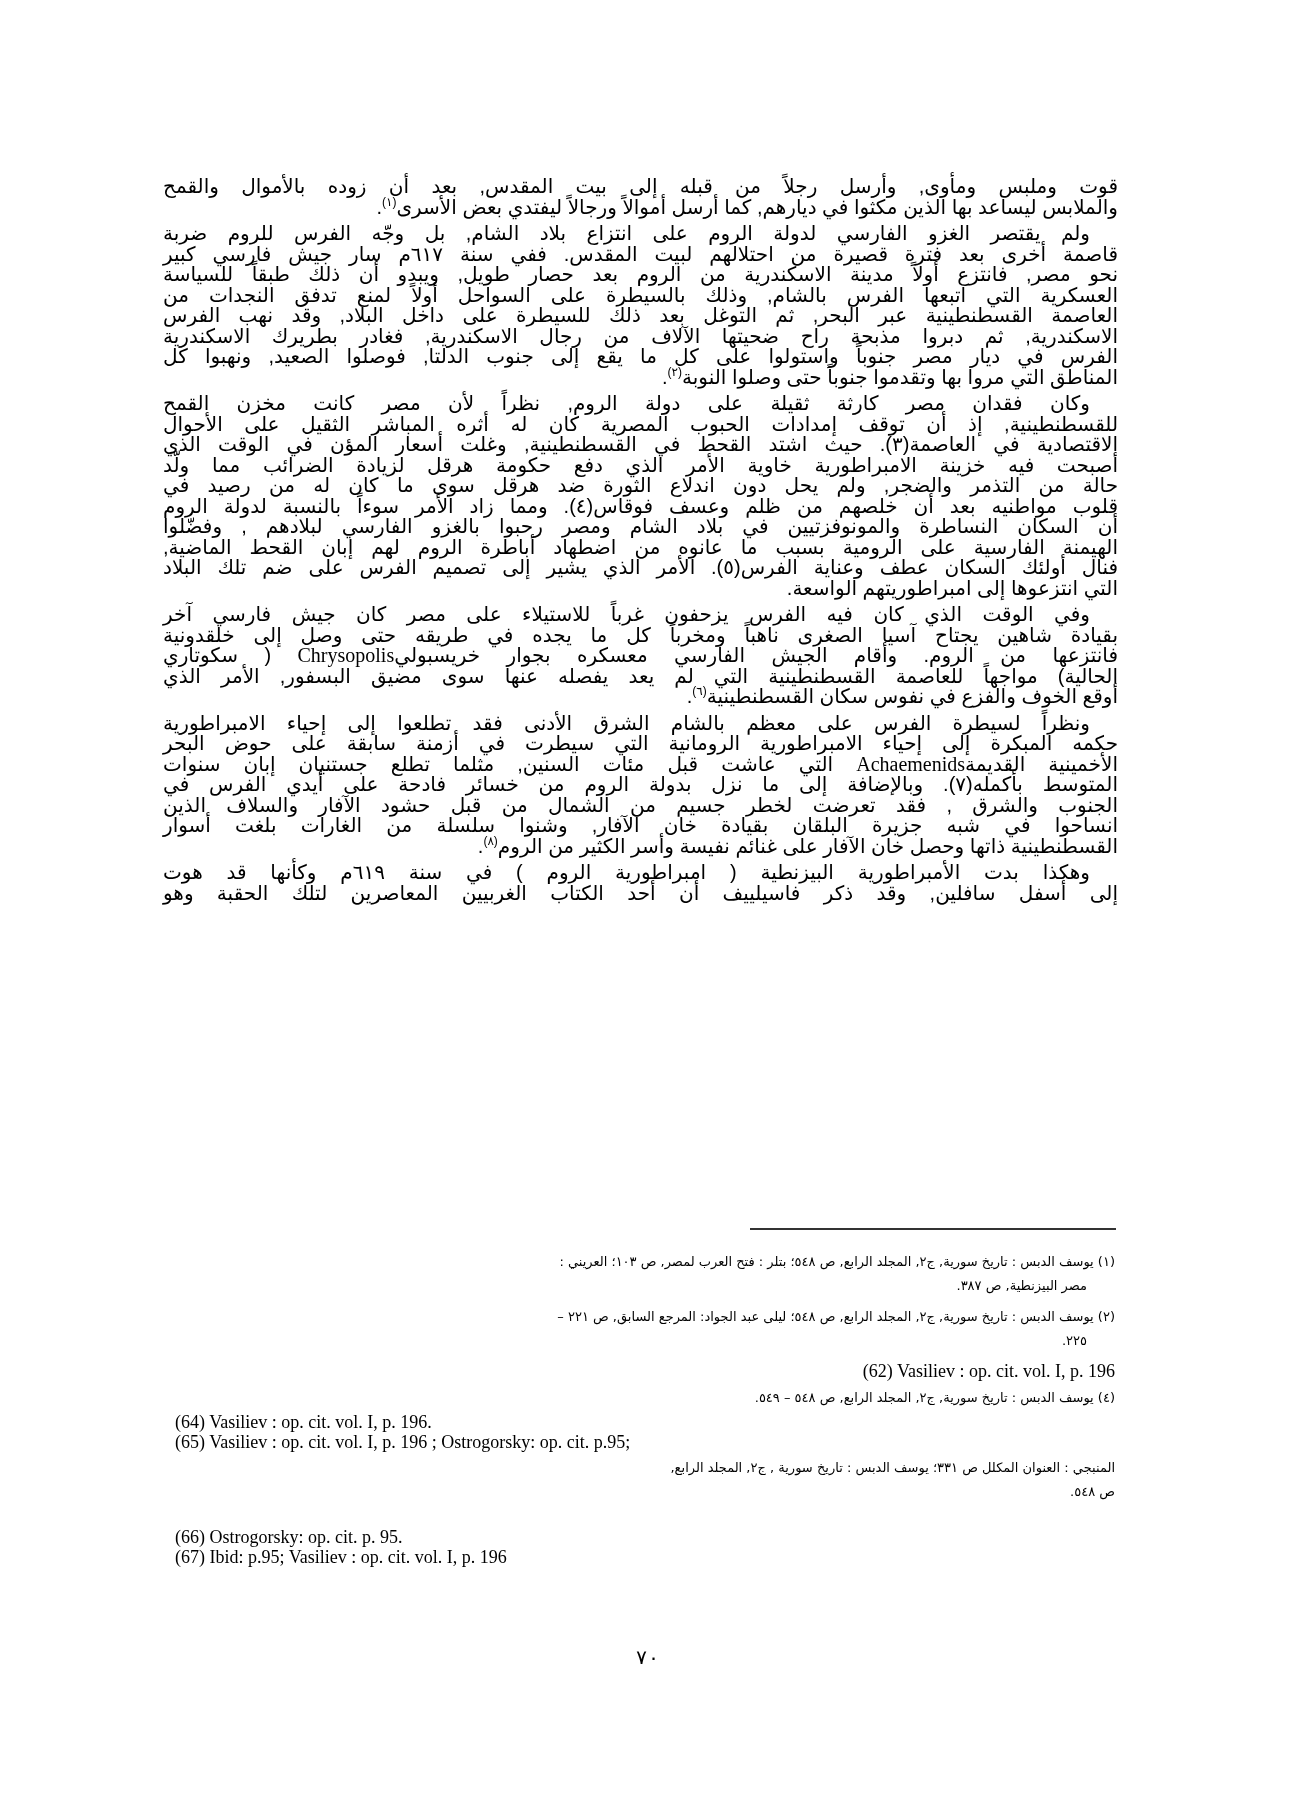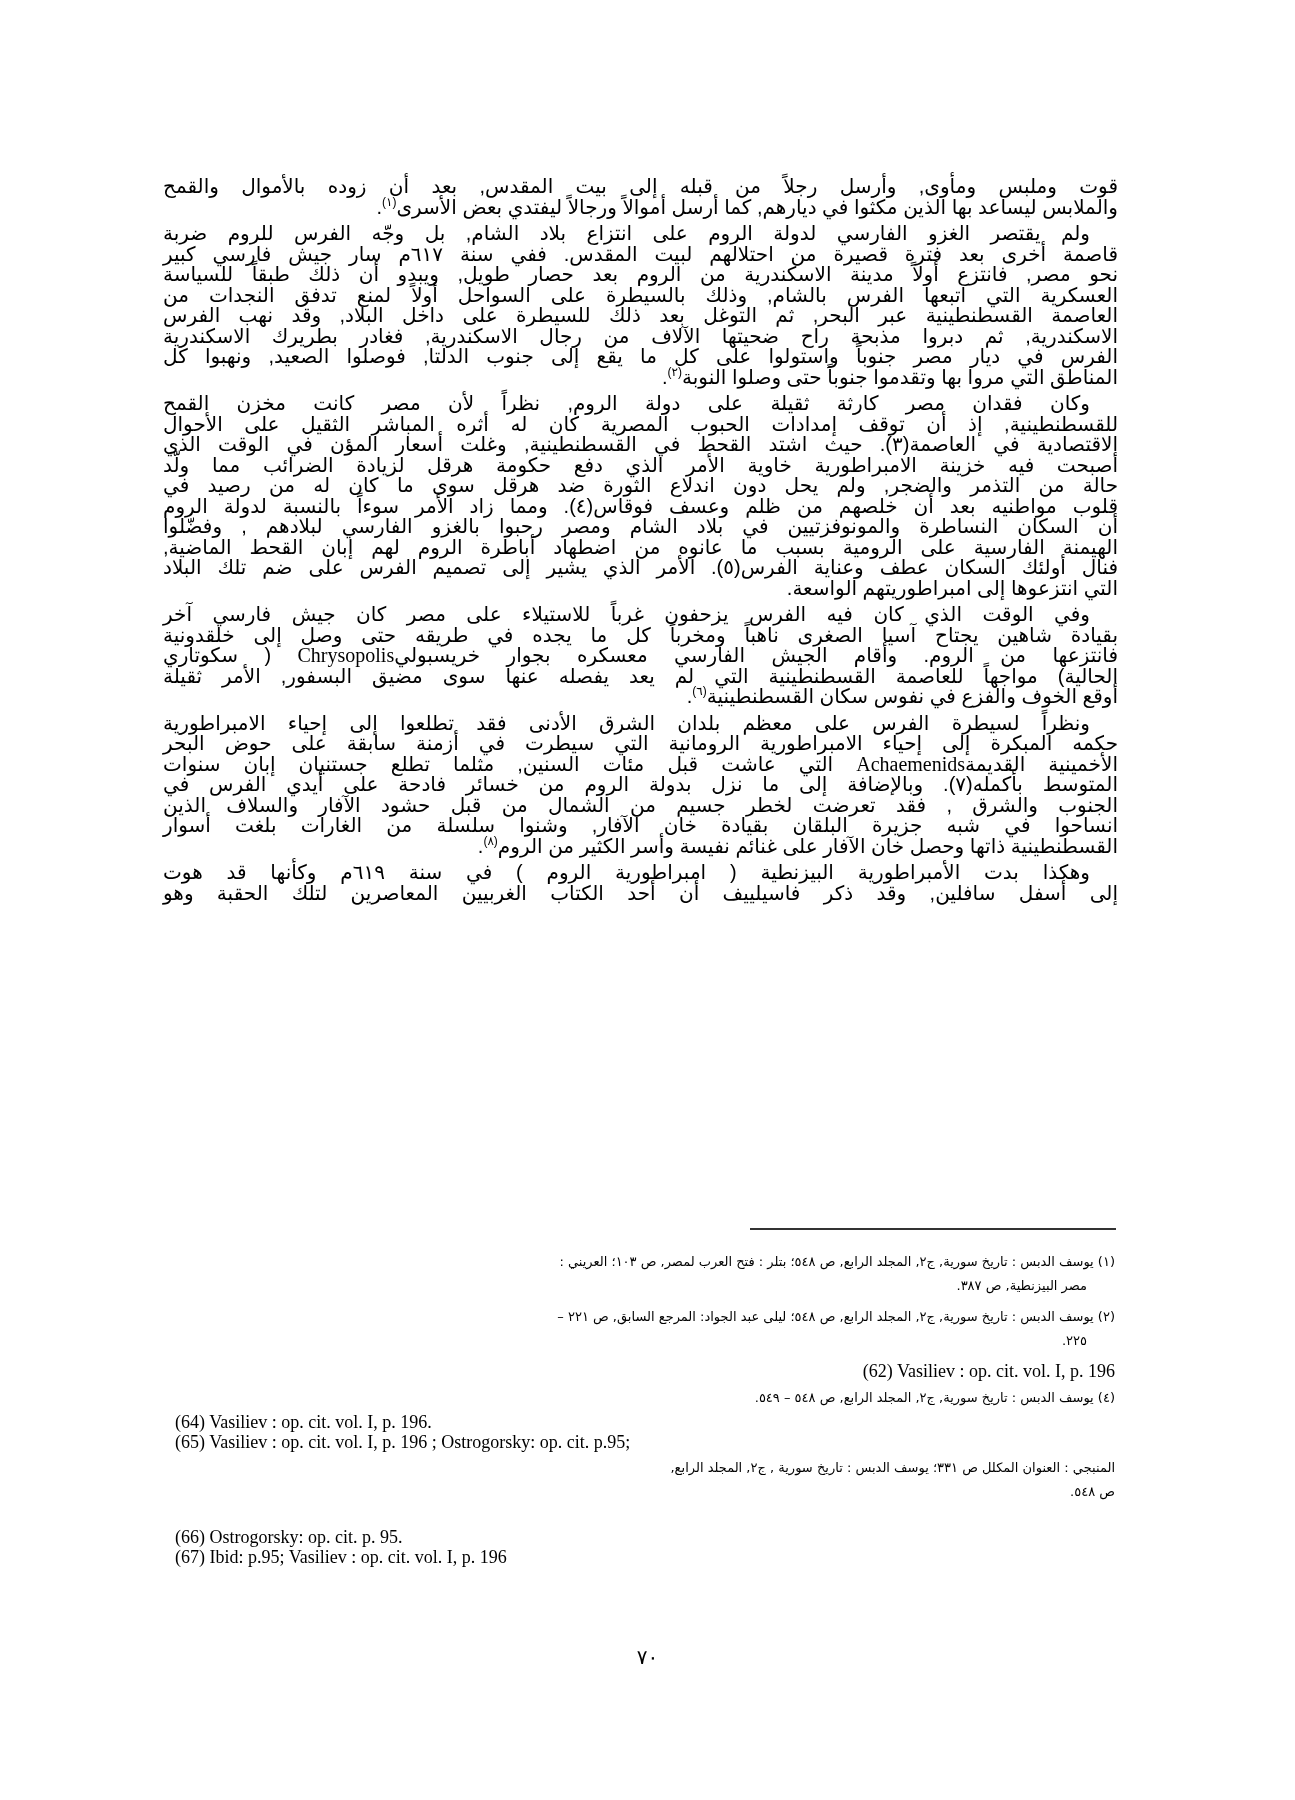--- a/index.html
+++ b/index.html
@@ -48,21 +48,21 @@
     }
     .fn-en-l {
       direction: ltr; text-align: left;
       font-family: "Liberation Serif", serif; font-size: 18px; line-height: 20px;
       margin: 0; padding-left: 5px;
     }
     .gap { height: 16px; }
     .page-number {
       position: absolute; left: 0; width: 1295px; top: 1645px;
       text-align: center;
-      font-family: Liberation Sans, sans-serif; font-size: 20px;
+      font-family: Liberation Mono, monospace; font-size: 20px;
       direction: rtl;
     }
   </style>
 </head>
 <body>
 
 <div class="page">
 
   <div class="body-text" id="body-text">
       <div class="para">
@@ -88,25 +88,25 @@
         <span class="line">قلوب مواطنيه بعد أن خلصهم من ظلم وعسف فوقاس(٤). ومما زاد الأمر سوءاً بالنسبة لدولة الروم</span>
         <span class="line">أن السكان النساطرة والمونوفزتيين في بلاد الشام ومصر رحبوا بالغزو الفارسي لبلادهم , وفضّلوا</span>
         <span class="line">الهيمنة الفارسية على الرومية بسبب ما عانوه من اضطهاد أباطرة الروم لهم إبان القحط الماضية,</span>
         <span class="line">فنال أولئك السكان عطف وعناية الفرس(٥). الأمر الذي يشير إلى تصميم الفرس على ضم تلك البلاد</span>
         <span class="line last">التي انتزعوها إلى امبراطوريتهم الواسعة.</span>
       </div>
       <div class="para">
         <span class="line indent">وفي الوقت الذي كان فيه الفرس يزحفون غرباً للاستيلاء على مصر كان جيش فارسي آخر</span>
         <span class="line">بقيادة شاهين يجتاح آسيا الصغرى ناهباً ومخرباً كل ما يجده في طريقه حتى وصل إلى خلقدونية</span>
         <span class="line">فانتزعها من الروم. وأقام الجيش الفارسي معسكره بجوار خريسبولي<span class="latin">Chrysopolis</span> ( سكوتاري</span>
-        <span class="line">الحالية) مواجهاً للعاصمة القسطنطينية التي لم يعد يفصله عنها سوى مضيق البسفور, الأمر ثقيلة</span>
+        <span class="line">الحالية) مواجهاً للعاصمة القسطنطينية التي لم يعد يفصله عنها سوى مضيق البسفور, الأمر الذي</span>
         <span class="line last">أوقع الخوف والفزع في نفوس سكان القسطنطينية<sup>(٦)</sup>.</span>
       </div>
       <div class="para">
-        <span class="line indent">ونظراً لسيطرة الفرس على معظم بلدان الشرق الأدنى فقد تطلعوا إلى إحياء الامبراطورية</span>
+        <span class="line indent">ونظراً لسيطرة الفرس على معظم بالشام الشرق الأدنى فقد تطلعوا إلى إحياء الامبراطورية</span>
         <span class="line">حكمه المبكرة إلى إحياء الامبراطورية الرومانية التي سيطرت في أزمنة سابقة على حوض البحر</span>
         <span class="line">الأخمينية القديمة<span class="latin">Achaemenids</span> التي عاشت قبل مئات السنين, مثلما تطلع جستنيان إبان سنوات</span>
         <span class="line">المتوسط بأكمله(٧). وبالإضافة إلى ما نزل بدولة الروم من خسائر فادحة على أيدي الفرس في</span>
         <span class="line">الجنوب والشرق , فقد تعرضت لخطر جسيم من الشمال من قبل حشود الآفار والسلاف الذين</span>
         <span class="line">انساحوا في شبه جزيرة البلقان بقيادة خان الآفار, وشنوا سلسلة من الغارات بلغت أسوار</span>
         <span class="line last">القسطنطينية ذاتها وحصل خان الآفار على غنائم نفيسة وأسر الكثير من الروم<sup>(٨)</sup>.</span>
       </div>
       <div class="para">
         <span class="line indent">وهكذا بدت الأمبراطورية البيزنطية ( امبراطورية الروم ) في سنة ٦١٩م وكأنها قد هوت</span>
         <span class="line">إلى أسفل سافلين, وقد ذكر فاسيلييف أن أحد الكتاب الغربيين المعاصرين لتلك الحقبة وهو</span>

